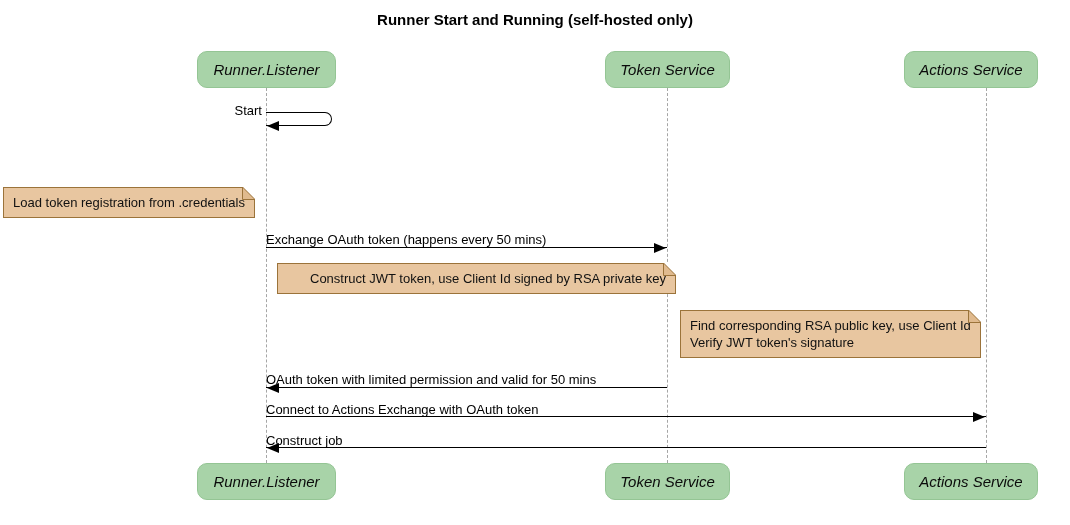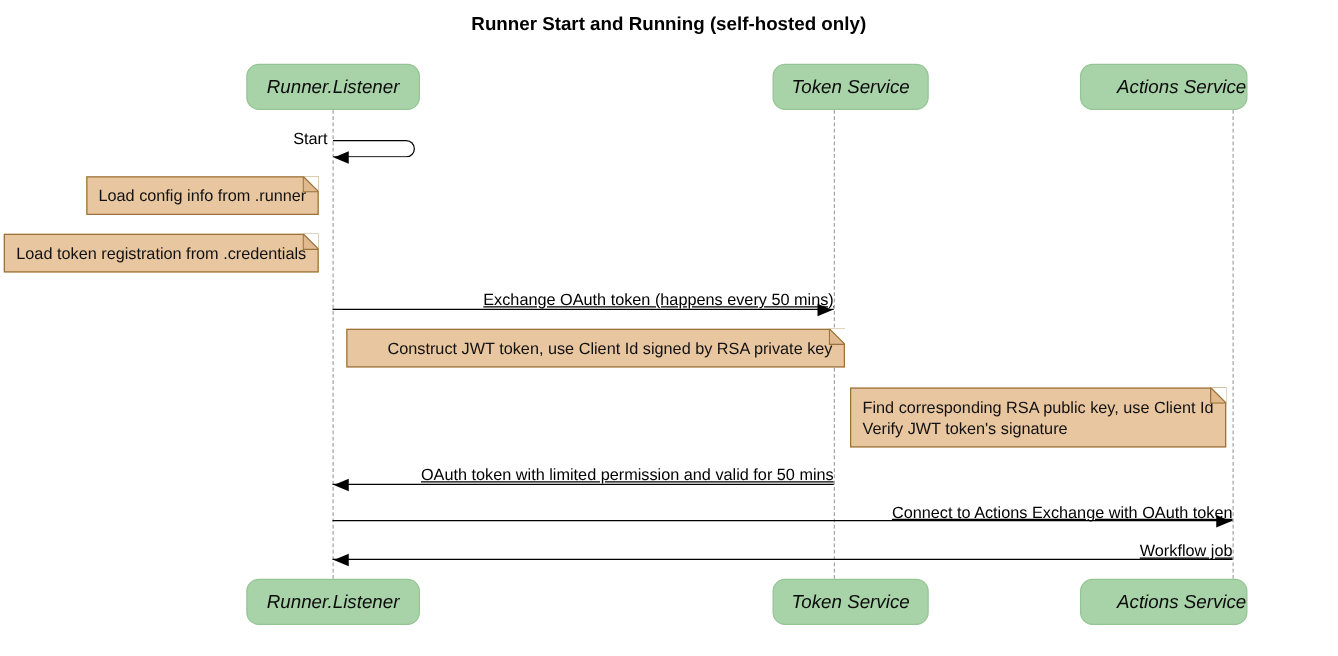--- a/index.html
+++ b/index.html
@@ -18,26 +18,26 @@
   .ll-actions{ left:986px; }
   
   .actor {
     position:absolute; height:37px; box-sizing:border-box;
     background:#a8d3a8; border:1px solid #94c594; border-radius:10px;
     display:flex; align-items:center; justify-content:center;
     font-size:15px; color:#0b0b0b;font-style:italic;
   }
   .a-top { top:51px; } .a-bot { top:463px; }
   .a-runner  { left:197px; width:139px; }
-  .a-token   { left:605px; width:125px;margin-left:13px; }
-  .a-actions { left:864px; width:134px;justify-content:flex-end; }
+  .a-token   { left:605px; width:125px; }
+  .a-actions { left:904px; width:134px; }
   
   .msg-line { position:absolute; height:1.4px; background:#000; }
   .msg-label { position:absolute; font-size:13px; line-height:15px; color:#000; white-space:nowrap; }
-  .center { text-align:right;text-decoration:underline; }
+  .center { text-align:left; }
   .arrowhead { position:absolute; width:0; height:0; border-top:5px solid transparent; border-bottom:5px solid transparent; }
   .ah-right { border-left:12px solid #000; }
   .ah-left  { border-right:12px solid #000; }
   .line-1 { left:266px; top:247px; width:401px; }
   .lbl-1  { left:266px; top:232px; width:401px; }
   .ah-1   { left:654px; top:243px; }
   .line-2 { left:266px; top:387px; width:401px; }
   .lbl-2  { left:266px; top:372px; width:401px; }
   .ah-2   { left:267px; top:383px; }
   .line-3 { left:266px; top:416px; width:720px; }
@@ -84,27 +84,20 @@
     <span>Token Service</span>
   </div>
   <div class="actor a-top a-actions">
     <span>Actions Service</span>
   </div>
 
   <div class="msg-label self-label">Start</div>
   <div class="self-loop"></div>
   <div class="arrowhead ah-left ah-self"></div>
 
-  <div class="note note-1">
-    <span>Load config info from .runner</span>
-    <svg class="fold" width="13" height="13" viewBox="0 0 13 13">
-      <path d="M0,0 L13,0 L13,13 Z" fill="#ffffff"></path>
-      <path d="M0.5,0 L0.5,12.5 L13,12.5 Z" fill="#e0ba8e" stroke="#9b733a" stroke-width="1"></path>
-    </svg>
-  </div>
   <div class="note note-2">
     <span>Load token registration from .credentials</span>
     <svg class="fold" width="13" height="13" viewBox="0 0 13 13">
       <path d="M0,0 L13,0 L13,13 Z" fill="#ffffff"></path>
       <path d="M0.5,0 L0.5,12.5 L13,12.5 Z" fill="#e0ba8e" stroke="#9b733a" stroke-width="1"></path>
     </svg>
   </div>
 
   <div class="msg-label center lbl-1">Exchange OAuth token (happens every 50 mins)</div>
   <div class="msg-line line-1"></div>
@@ -125,21 +118,21 @@
     </svg></div>
 
   <div class="msg-label center lbl-2">OAuth token with limited permission and valid for 50 mins</div>
   <div class="msg-line line-2"></div>
   <div class="arrowhead ah-left ah-2"></div>
 
   <div class="msg-label center lbl-3">Connect to Actions Exchange with OAuth token</div>
   <div class="msg-line line-3"></div>
   <div class="arrowhead ah-right ah-3"></div>
 
-  <div class="msg-label center lbl-4">Workflow job</div>
+  <div class="msg-label center lbl-4">Construct job</div>
   <div class="msg-line line-4"></div>
   <div class="arrowhead ah-left ah-4"></div>
 
   <div class="actor a-bot a-runner">
     <span>Runner.Listener</span>
   </div>
   <div class="actor a-bot a-token">
     <span>Token Service</span>
   </div>
   <div class="actor a-bot a-actions">

